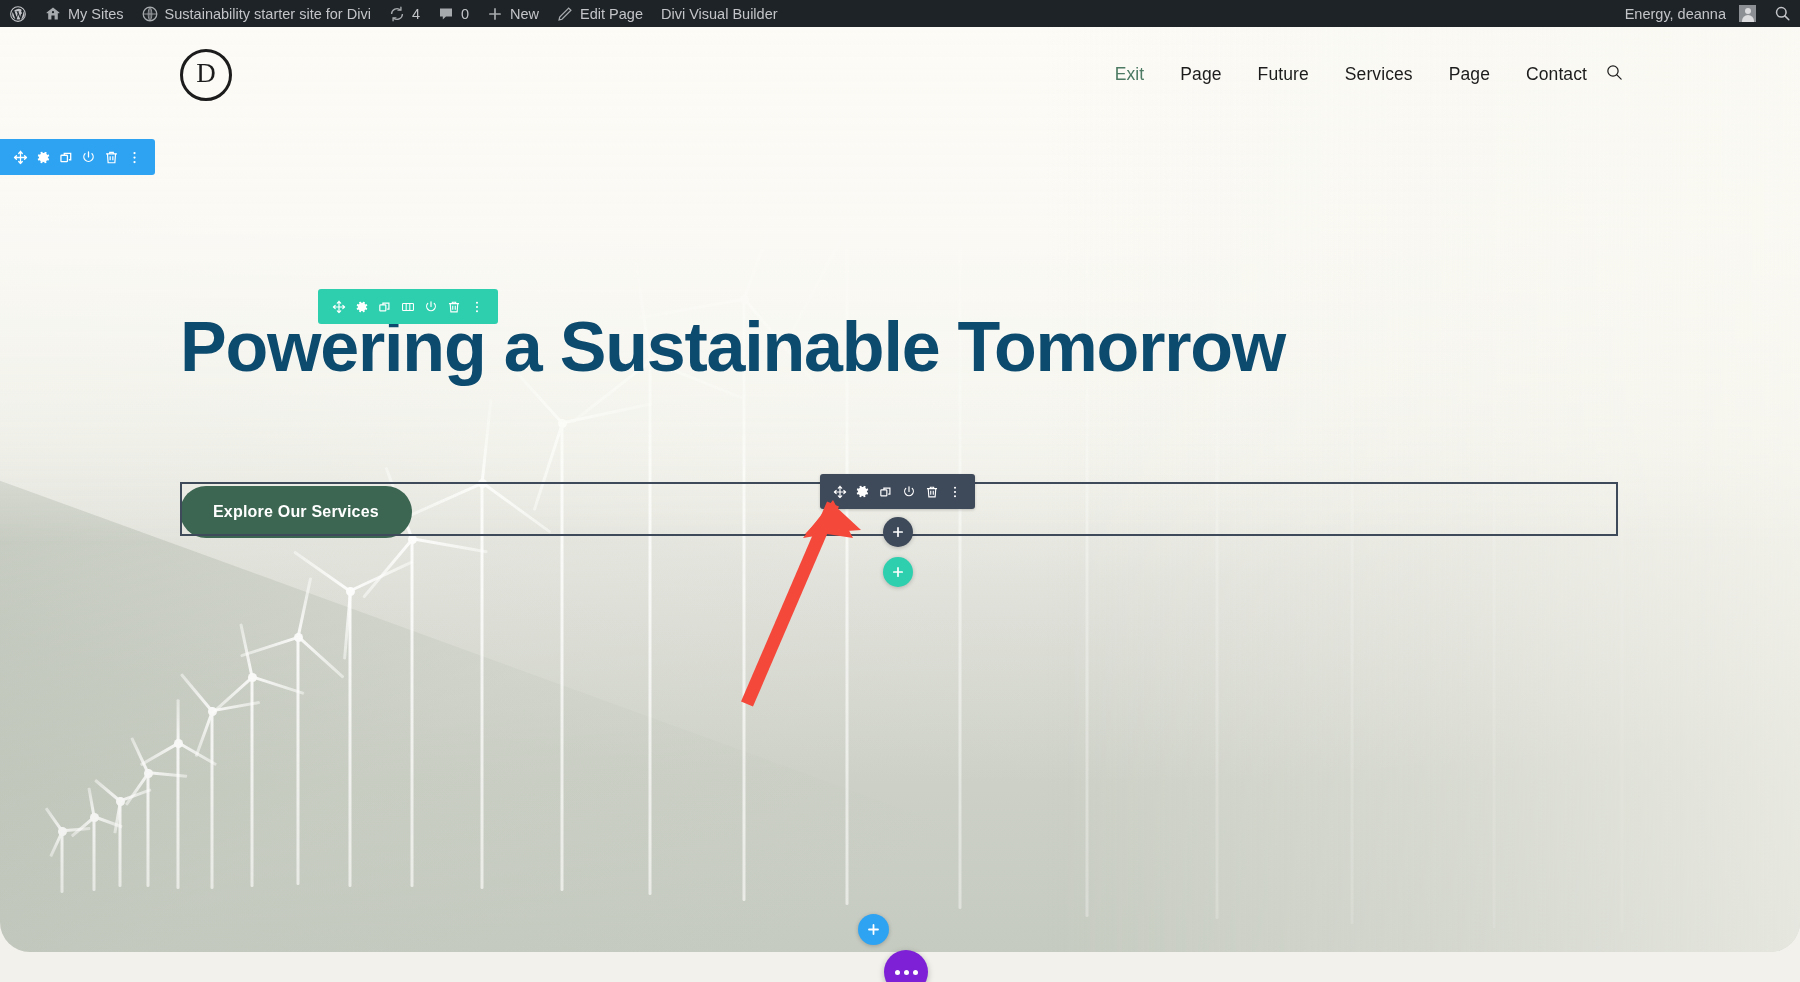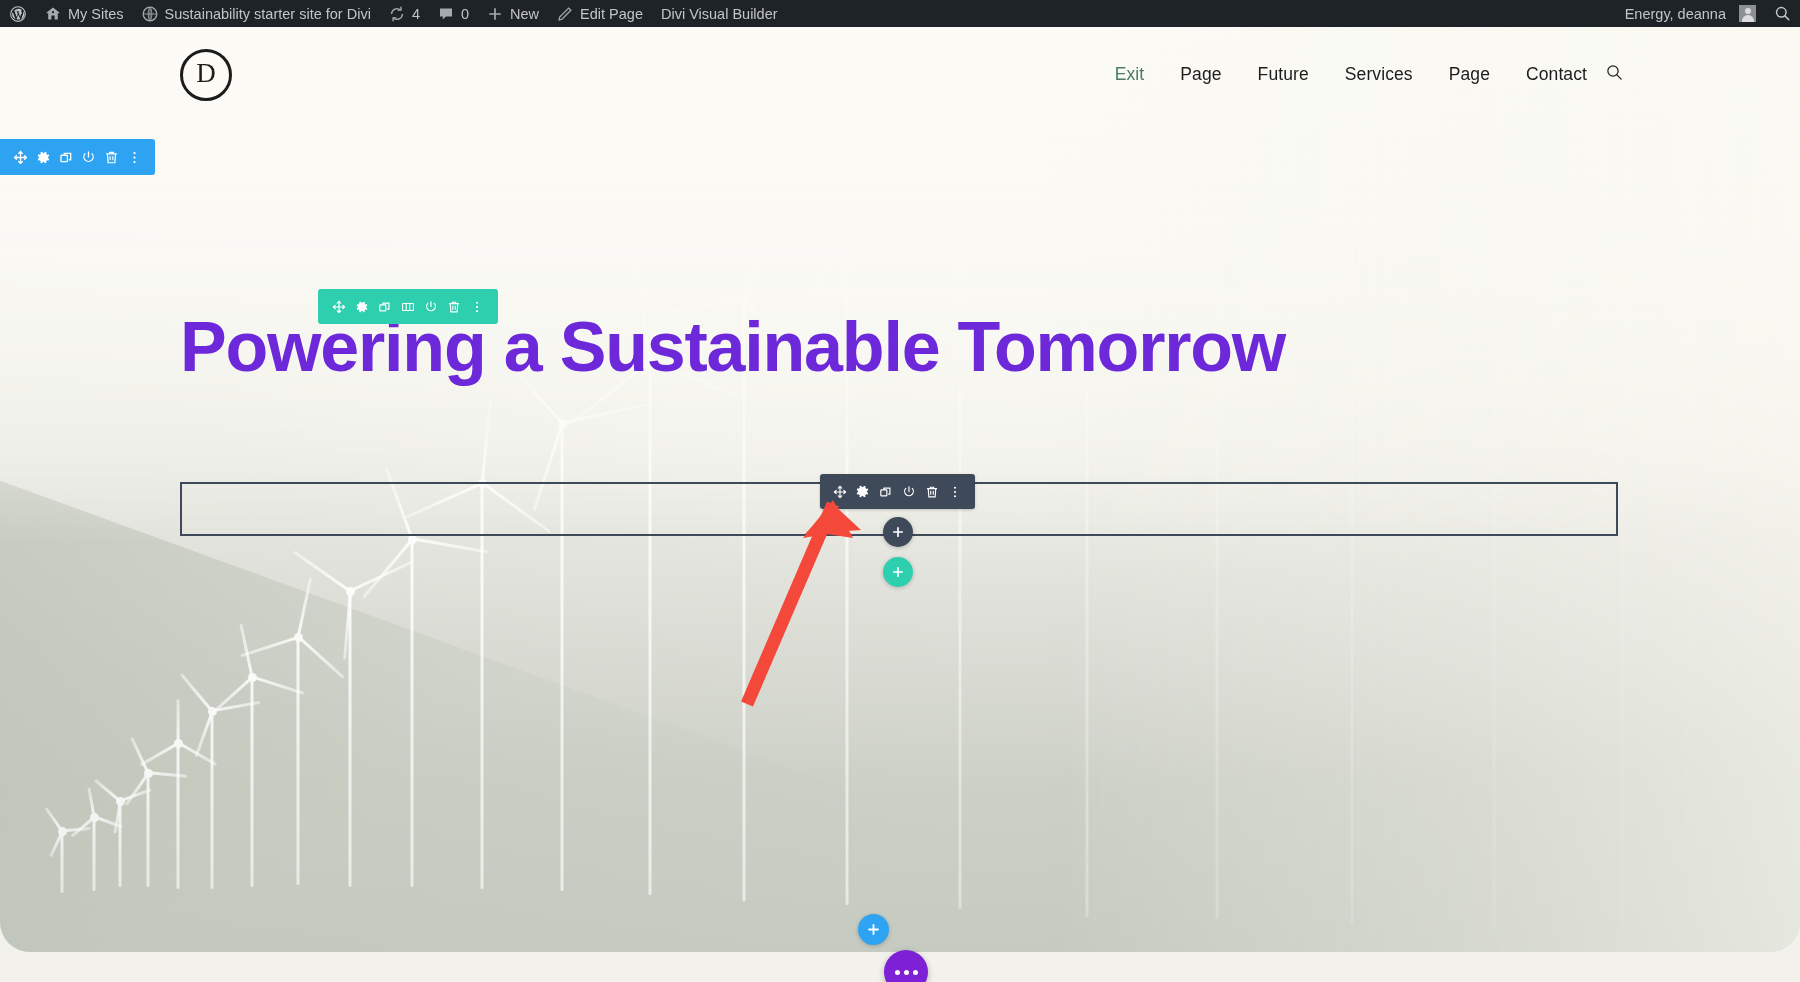--- a/index.html
+++ b/index.html
@@ -172,21 +172,21 @@
     z-index: 55;
   }
 
   
   .hero-content {
     position: absolute; top: 0; left: 0; width: 1800px; height: 925px;
     padding-left: 180px; z-index: 50;
   }
   .hero-title {
     position: absolute; top: 284px; left: 180px;
-    font-size: 70px; font-weight: bold; color: #6d28d9;
+    font-size: 70px; font-weight: bold; color: #0c4a6e;
     letter-spacing: -1.2px; line-height: 1.05;
     white-space: nowrap;
   }
   .hero-sub {
     position: absolute; top: 382px; left: 180px;
     font-size: 24px; font-weight: bold; color: #11100f;
     letter-spacing: -.2px;
   }
   .hero-btn {
     position: absolute; top: 459px; left: 180px;
@@ -495,20 +495,21 @@
         <svg width="19" height="19" viewBox="0 0 20 20" fill="none" stroke="#1c1c1c" stroke-width="1.3">
           <circle cx="8.4" cy="8.4" r="5.4"></circle>
             <path d="M12.5 12.5 17 17" stroke-linecap="round"></path>
         </svg>
       </span>
     </div>
   </div>
 
   <div class="hero-content">
     <h1 class="hero-title">Powering a Sustainable Tomorrow</h1>
+    <button class="hero-btn">Explore Our Services</button>
   </div>
 
   <div class="module-outline"></div>
 
   <div class="tb tb-section">
     <span class="tbi">
       <svg width="15" height="15" viewBox="0 0 20 20" fill="none" stroke="#fff" stroke-width="1.7" stroke-linecap="round" stroke-linejoin="round">
         <path d="M10 2v16M2 10h16M10 2 7.6 4.6M10 2l2.4 2.6M10 18l-2.4-2.6M10 18l2.4-2.6M2 10l2.6-2.4M2 10l2.6 2.4M18 10l-2.6-2.4M18 10l-2.6 2.4"></path>
       </svg>
     </span>

